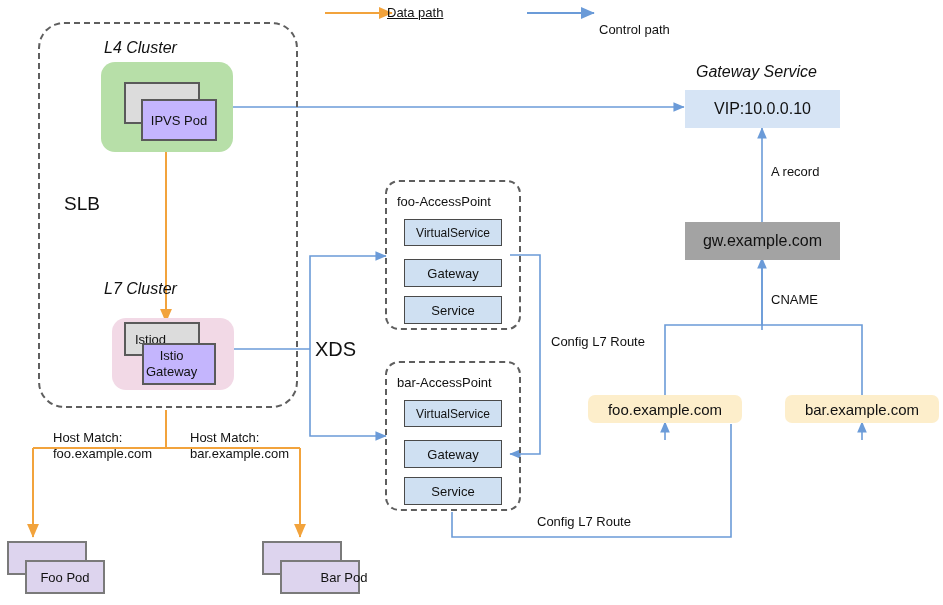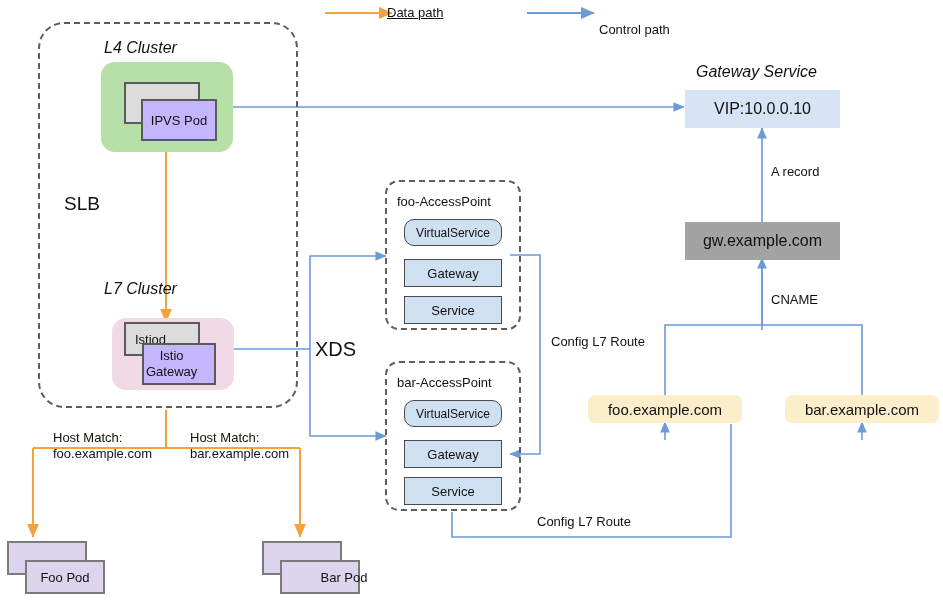--- a/index.html
+++ b/index.html
@@ -108,21 +108,21 @@
     box-sizing: border-box;
     border: 1.5px solid #4a4a4a;
     background: #cfe0f2;
     display: flex;
     align-items: center;
     justify-content: center;
     font-size: 13px;
     color: #111;
     white-space: pre;
   }
-  .res-box.small { font-size: 12px; border-radius: 10px; }
+  .res-box.small { font-size: 12px; }
   
   .fill-box {
     position: absolute;
     box-sizing: border-box;
     display: flex;
     align-items: center;
     justify-content: center;
     white-space: pre;
     color: #111;
   }

